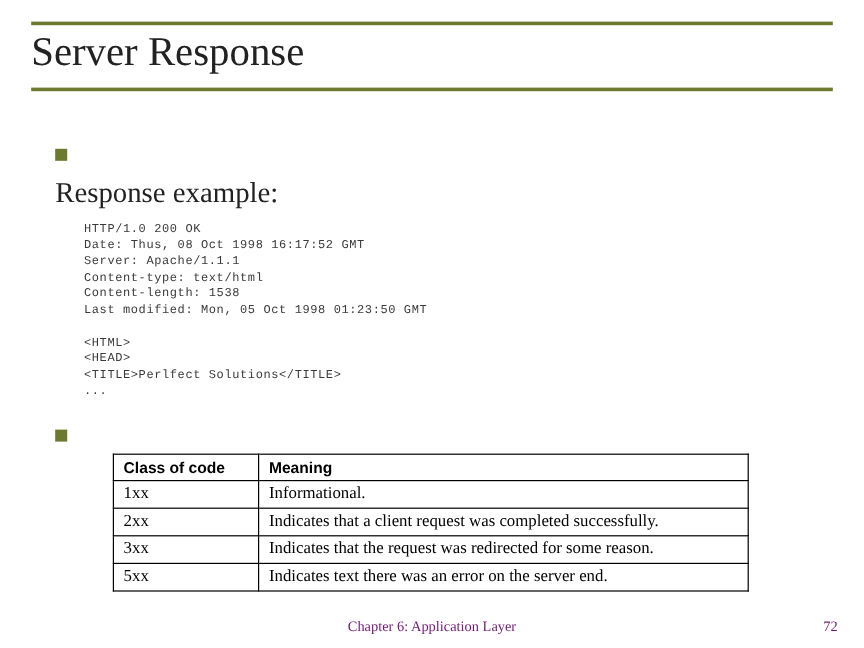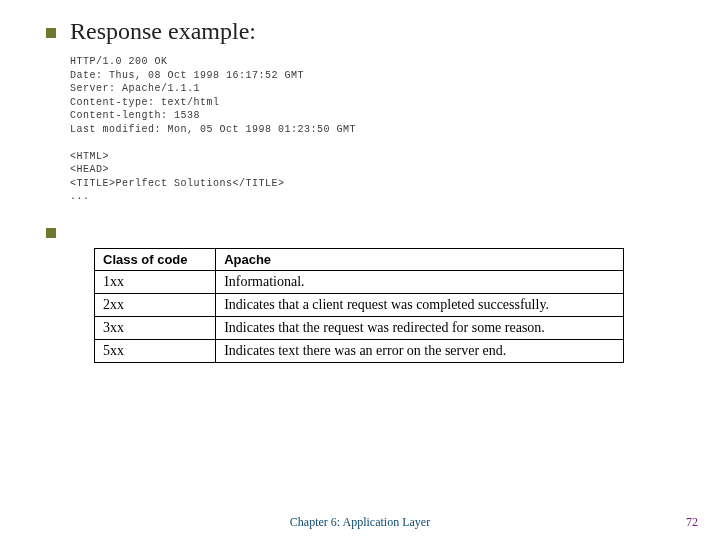--- a/index.html
+++ b/index.html
@@ -29,20 +29,21 @@
       font-weight: normal;
     }
     .content {
       padding-left: 20px;
     }
     .bullet-row {
       display: flex;
       align-items: flex-start;
       gap: 14px;
       margin-bottom: 10px;
+      flex-direction: column;
     }
     .bullet-sq {
       width: 10px;
       height: 10px;
       background: #6b7a2e;
       margin-top: 10px;
       flex-shrink: 0;
     }
     .bullet-text {
       font-size: 24px;
@@ -79,36 +80,39 @@
       background: #fff;
     }
     .footer {
       position: absolute;
       bottom: 10px;
       left: 0;
       width: 100%;
       display: flex;
       justify-content: center;
       font-size: 12px;
-      color: #0c4a6e;
+      color: #701a75;
     }
     .page-num {
       position: absolute;
       bottom: 10px;
       right: 22px;
       font-size: 12px;
       color: #701a75;
       text-align: right;
     }
   </style>
 </head>
 <body>
 
 <div class="slide">
 
+  <div class="title-wrap">
+    <h1 class="title">Server Response</h1>
+  </div>
 
   <div class="content">
 
     <div class="bullet-row">
       <span class="bullet-sq"></span>
       <span class="bullet-text">Response example:</span>
     </div>
 
     <div class="code-block"><span>HTTP/1.0 200 OK</span>
 <span>Date: Thus, 08 Oct 1998 16:17:52 GMT</span>
@@ -124,21 +128,21 @@
 
     <div class="bullet-row">
       <span class="bullet-sq"></span>
     </div>
 
     <div class="table-wrap">
       <table class="codes">
         <thead>
           <tr>
             <th>Class of code</th>
-            <th>Apache</th>
+            <th>Meaning</th>
           </tr>
         </thead>
         <tbody>
           <tr>
             <td>1xx</td>
             <td>Informational.</td>
           </tr>
           <tr>
             <td>2xx</td>
             <td>Indicates that a client request was completed successfully.</td>

